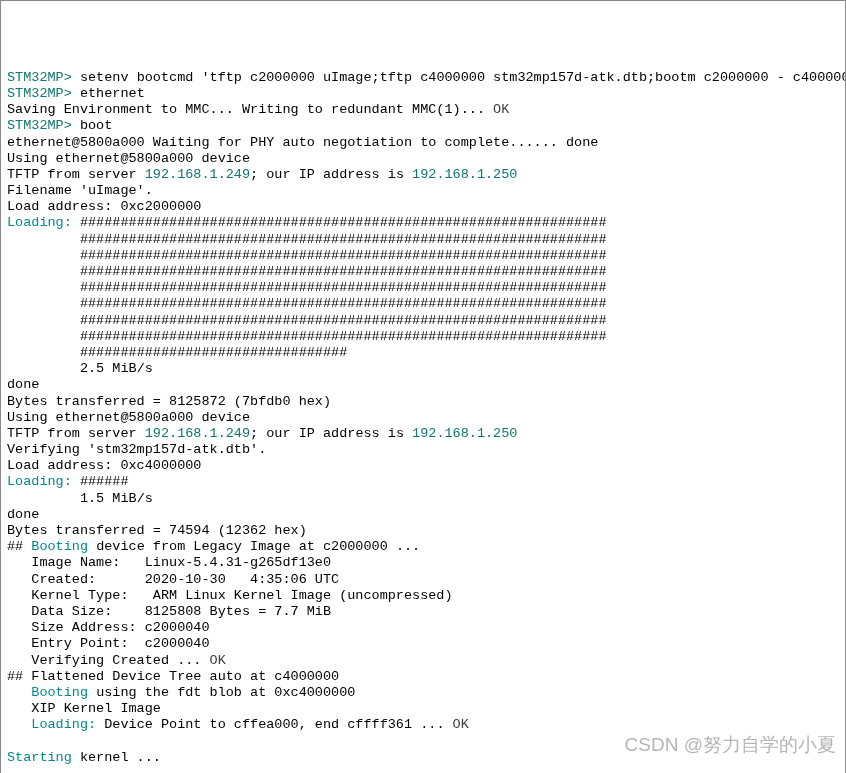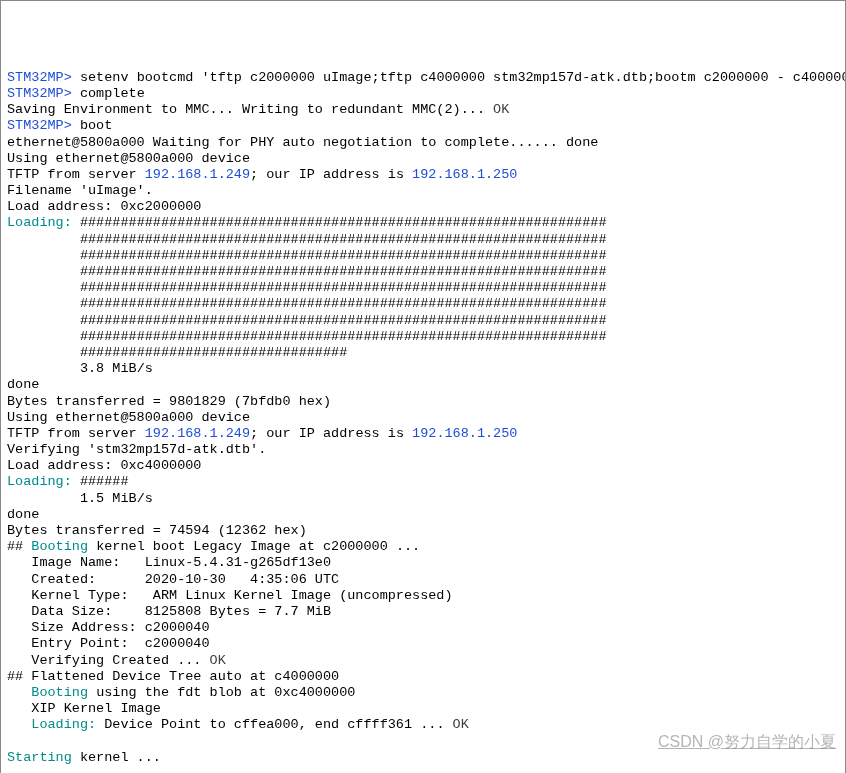--- a/index.html
+++ b/index.html
@@ -8,70 +8,69 @@
     background: #ffffff;
     font-family: "Consolas", "Courier New", monospace;
     font-size: 13.5px;
     line-height: 1.2;
     color: #000000;
     white-space: pre;
     width: 846px;
     box-sizing: border-box;
     border: 1px solid #888;
   }
-  .prompt { color: #1d4ed8; }
-  .ip { color: #1d4ed8; }
+  .prompt { color: #0f766e; }
+  .ip { color: #0f766e; }
   .ok { color: #404040; }
   .kw { color: #008b8b; }
   .watermark {
     position: fixed;
-    bottom: 22px;
+    bottom: 16px;
     right: 10px;
     color: rgba(120,120,120,0.55);
     font-family: sans-serif;
-    font-size: 16px;
+    font-size: 19px;
     pointer-events: none;
-    text-decoration: underline;
   }
 </style>
 </head>
 <body>
 
 
 
 <div><span class="prompt">STM32MP&gt;</span> <span>setenv bootcmd 'tftp c2000000 uImage;tftp c4000000 stm32mp157d-atk.dtb;bootm c2000000 - c4000000'</span>
-<span class="prompt">STM32MP&gt;</span> <span>complete</span>
-<span>Saving Environment to MMC... Writing to redundant MMC(2)... </span><span class="ok">OK</span>
+<span class="prompt">STM32MP&gt;</span> <span>ethernet</span>
+<span>Saving Environment to MMC... Writing to redundant MMC(1)... </span><span class="ok">OK</span>
 <span class="prompt">STM32MP&gt;</span> <span>boot</span>
 <span>ethernet@5800a000 Waiting for PHY auto negotiation to complete...... done</span>
 <span>Using ethernet@5800a000 device</span>
 <span>TFTP from server </span><span class="ip">192.168.1.249</span><span>; our IP address is </span><span class="ip">192.168.1.250</span>
 <span>Filename 'uImage'.</span>
 <span>Load address: 0xc2000000</span>
 <span class="kw">Loading:</span> <span>#################################################################</span>
          <span>#################################################################</span>
          <span>#################################################################</span>
          <span>#################################################################</span>
          <span>#################################################################</span>
          <span>#################################################################</span>
          <span>#################################################################</span>
          <span>#################################################################</span>
          <span>#################################</span>
-         <span>3.8 MiB/s</span>
+         <span>2.5 MiB/s</span>
 <span>done</span>
-<span>Bytes transferred = 9801829 (7bfdb0 hex)</span>
+<span>Bytes transferred = 8125872 (7bfdb0 hex)</span>
 <span>Using ethernet@5800a000 device</span>
 <span>TFTP from server </span><span class="ip">192.168.1.249</span><span>; our IP address is </span><span class="ip">192.168.1.250</span>
 <span>Verifying 'stm32mp157d-atk.dtb'.</span>
 <span>Load address: 0xc4000000</span>
 <span class="kw">Loading:</span> <span>######</span>
          <span>1.5 MiB/s</span>
 <span>done</span>
 <span>Bytes transferred = 74594 (12362 hex)</span>
-<span>## </span><span class="kw">Booting</span><span> kernel boot Legacy Image at c2000000 ...</span>
+<span>## </span><span class="kw">Booting</span><span> device from Legacy Image at c2000000 ...</span>
 <span>   Image Name:   Linux-5.4.31-g265df13e0</span>
 <span>   Created:      2020-10-30   4:35:06 UTC</span>
 <span>   Kernel Type:   ARM Linux Kernel Image (uncompressed)</span>
 <span>   Data Size:    8125808 Bytes = 7.7 MiB</span>
 <span>   Size Address: c2000040</span>
 <span>   Entry Point:  c2000040</span>
 <span>   Verifying Created ... </span><span class="ok">OK</span>
 <span>## </span><span>Flattened Device Tree auto at c4000000</span>
    <span class="kw">Booting</span><span> using the fdt blob at 0xc4000000</span>
 <span>   XIP Kernel Image</span>

